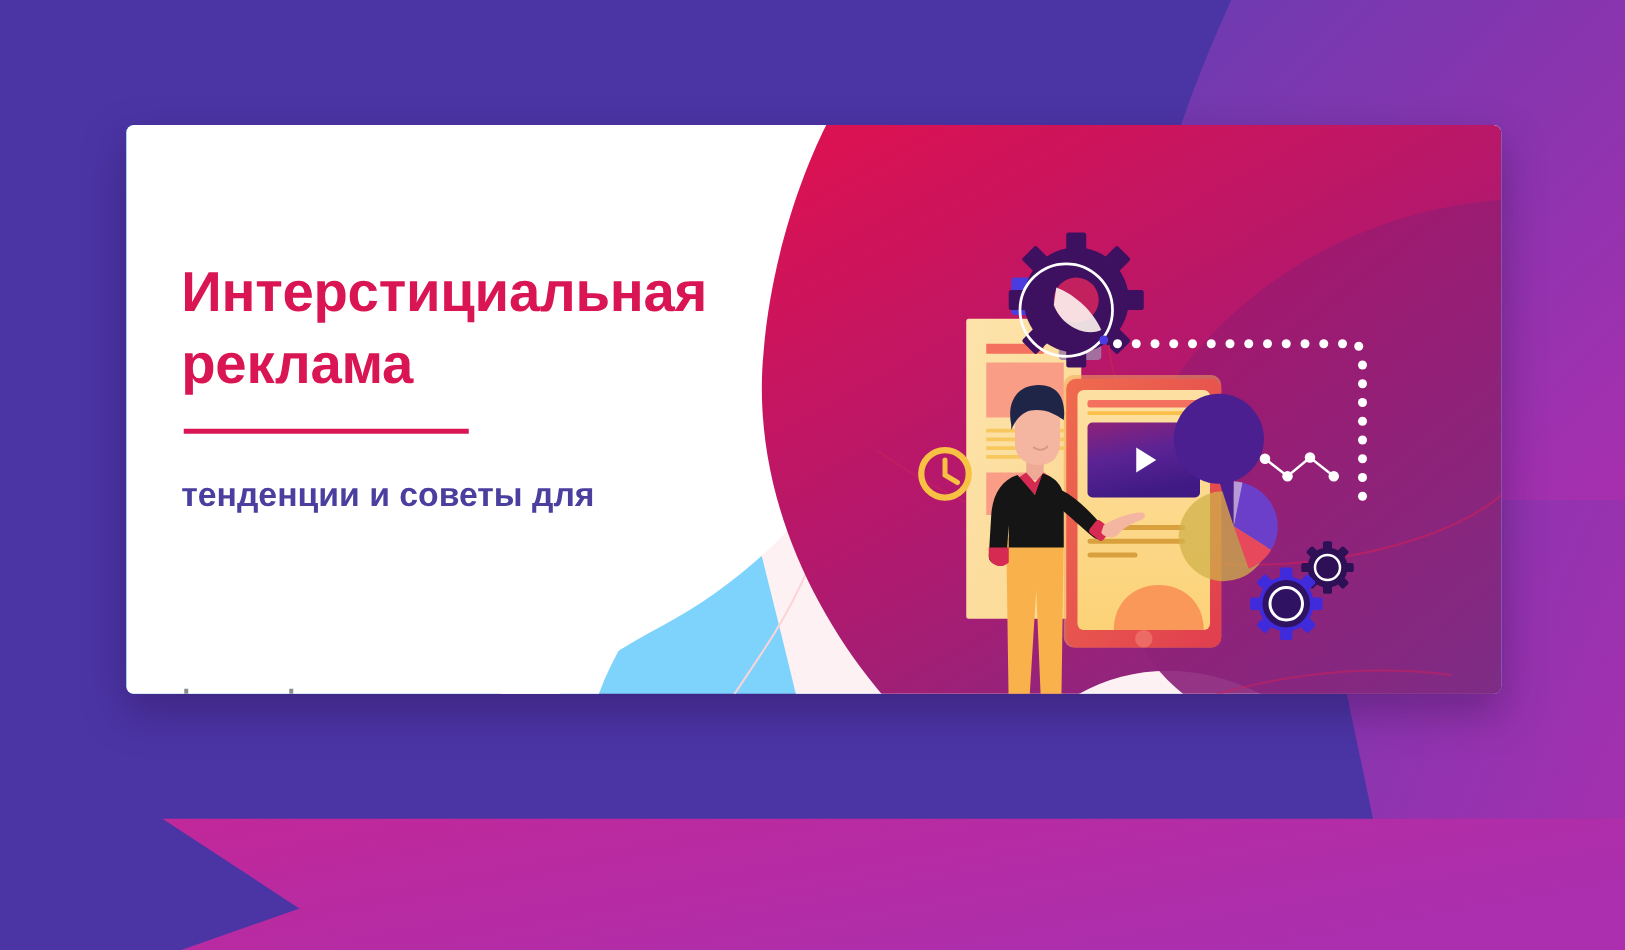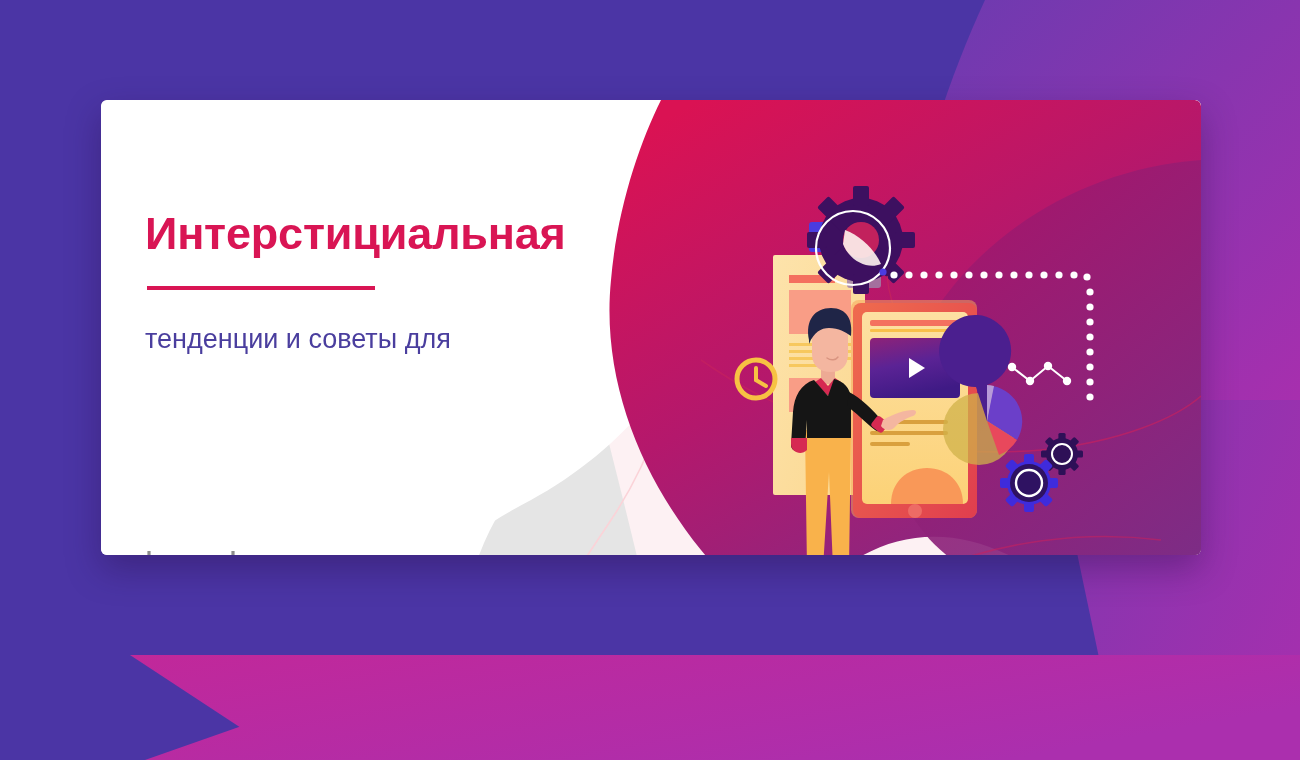--- a/index.html
+++ b/index.html
@@ -14,21 +14,21 @@
   #bg-stage { position:absolute; inset:0; overflow:hidden; }
   #bg-stage svg { position:absolute; inset:0; }
 
   
   #slide-card {
     position:absolute;
     left:101px; top:100px;
     width:1100px; height:455px;
     border-radius:6px;
     overflow:hidden;
-    background:#e5e5e5;
+    background:#7dd3fc;
     box-shadow:0 14px 34px rgba(35,8,60,.34);
   }
   #card-art { position:absolute; inset:0; }
   #card-art svg { position:absolute; inset:0; }
 
   
   #text-col {
     position:absolute;
     left:44px; top:105px;
     width:560px;
@@ -40,21 +40,21 @@
     letter-spacing:-0.2px;
     color:#d91554;
   }
   #title-rule {
     width:228px; height:4px;
     background:#d91554;
     margin:24px 0 28px 2px;
   }
   #slide-subtitle {
     font-size:27px;
-    font-weight:400;
+    font-weight:700;
     line-height:1.62;
     color:#4a3e9e;
   }
 
   
   #brand-logo {
     position:absolute;
     left:44px; top:448px;
     width:92px; height:40px;
   }
@@ -329,20 +329,21 @@
 
           <path d="M 726 258 C 730 261 735 260 737 257" fill="none" stroke="#d99480" stroke-width="1.4" stroke-linecap="round"></path>
         </g>
       </g>
     </svg>
   </div>
 
   <div id="text-col">
     <h1 id="slide-title">
       <span>Интерстициальная</span><br>
+      <span>реклама</span>
     </h1>
     <div id="title-rule"></div>
     <p id="slide-subtitle">
       <span>тенденции и советы для</span><br>
     </p>
   </div>
 
   <div id="brand-logo">
     <svg width="92" height="40" viewBox="0 0 92 40" fill="none" stroke="#8c8c8c" stroke-width="3.2">
 

